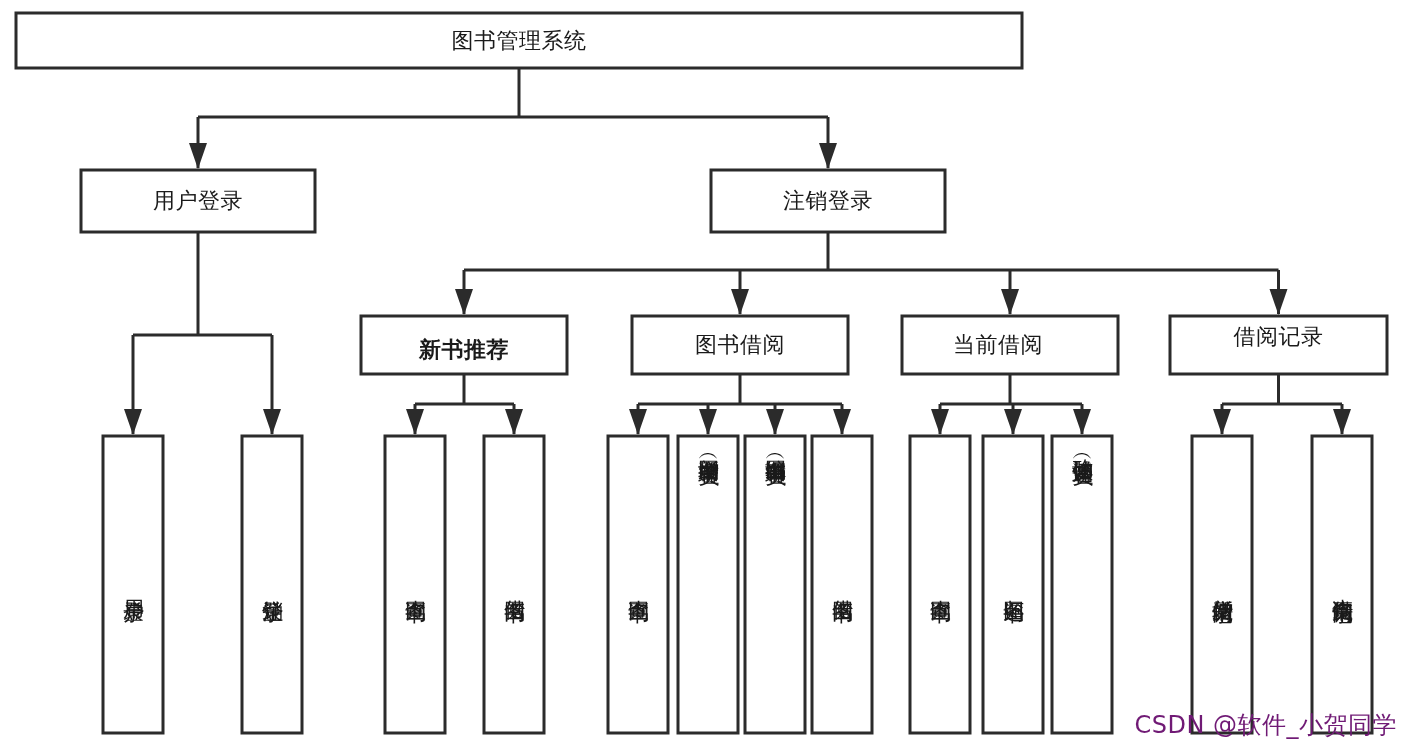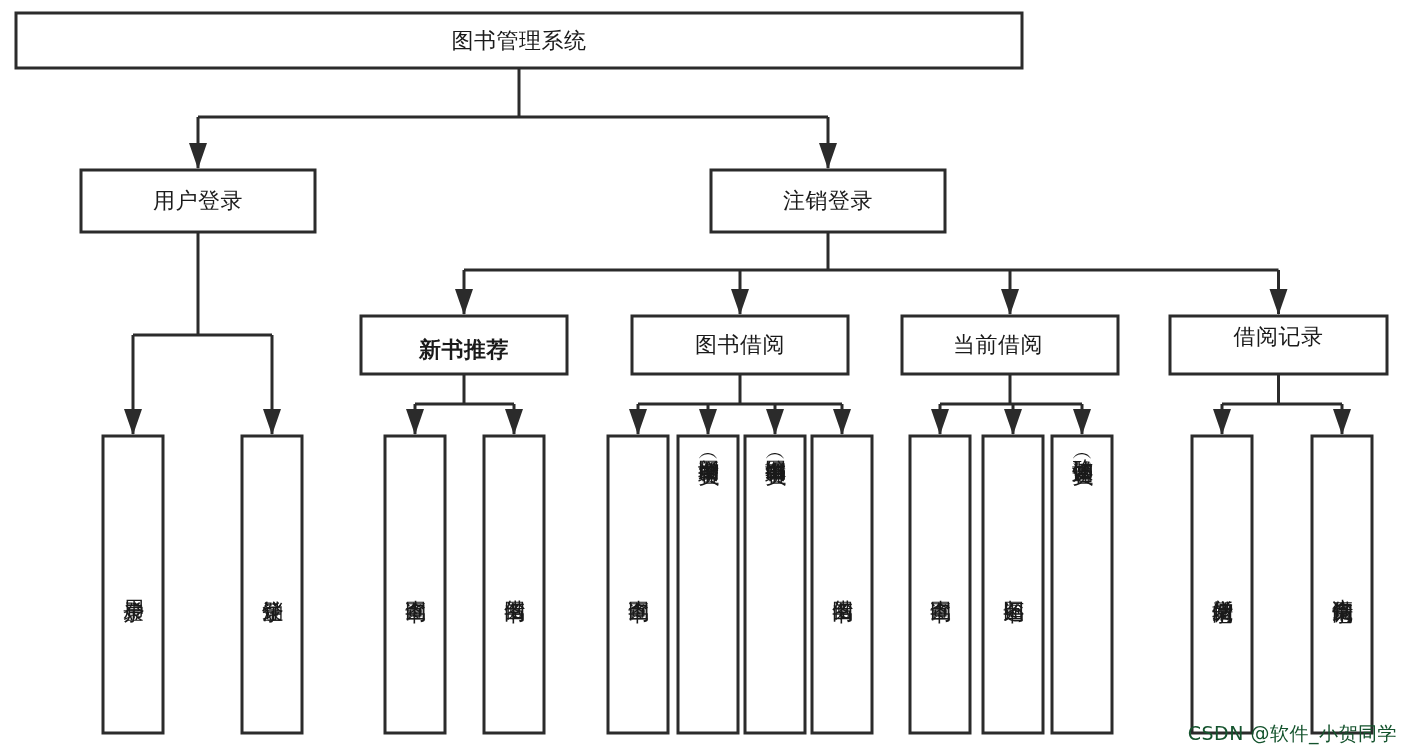--- a/index.html
+++ b/index.html
@@ -69,23 +69,23 @@
     pointer-events: none;
   }
   .node-label-v.align-top {
     justify-content: flex-start;
     padding-top: 6px;
     box-sizing: border-box;
   }
   .watermark {
     position: absolute;
     right: 8px;
-    bottom: 0;
-    color: #14532d;
-    font-size: 19px;
+    bottom: 6px;
+    color: #701a75;
+    font-size: 24px;
     letter-spacing: 0.5px;
     white-space: nowrap;
     user-select: none;
   }
 </style>
 </head>
 <body>
 
 <div id="diagram-root">
 

